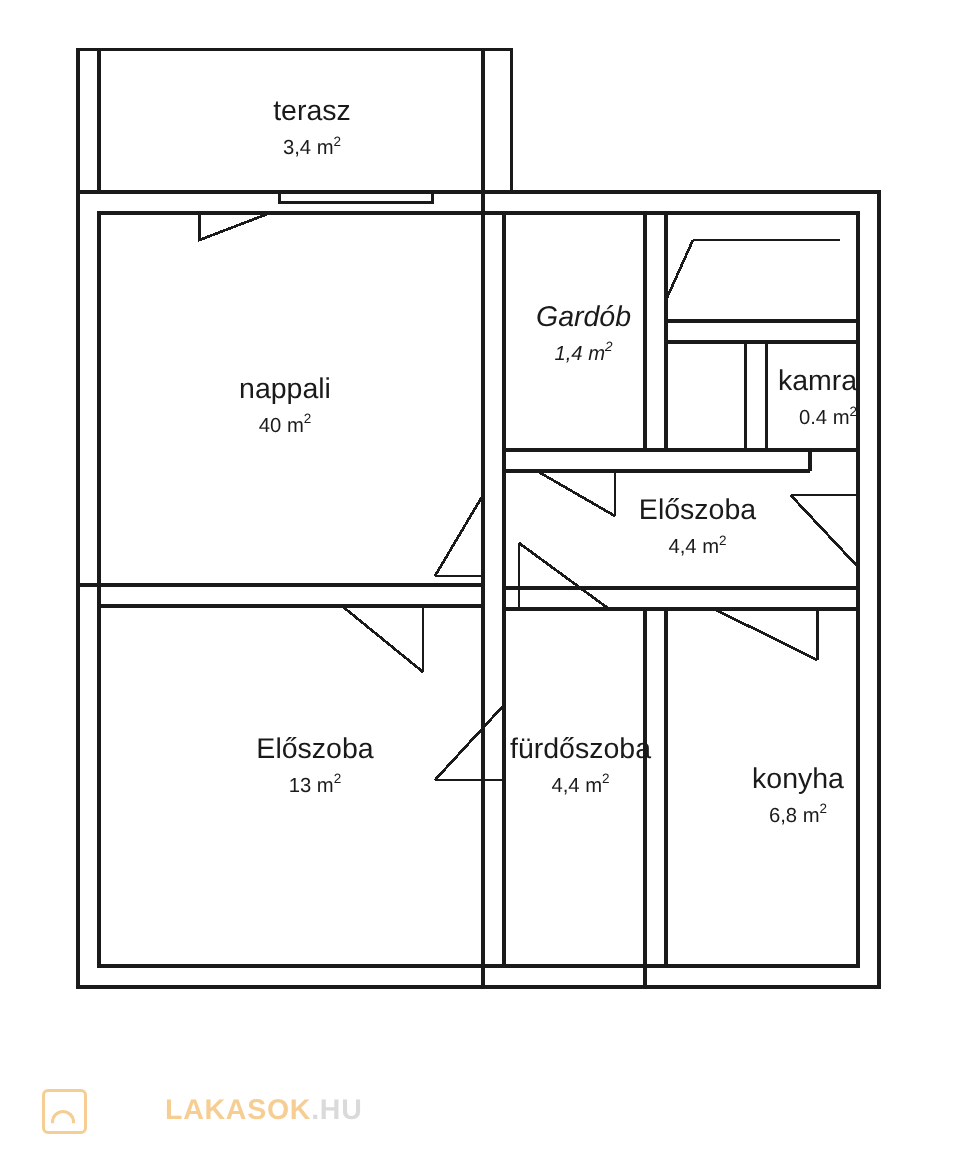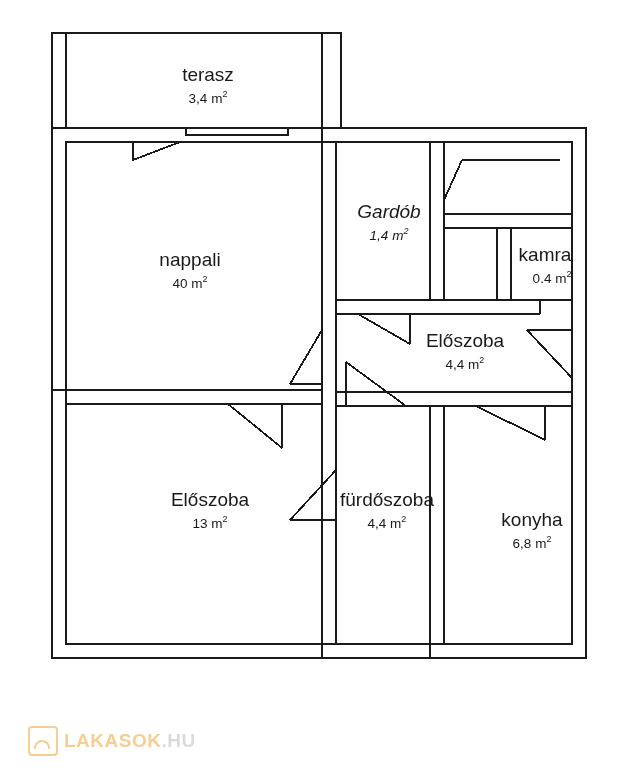--- a/index.html
+++ b/index.html
@@ -70,20 +70,21 @@
     border: 2px solid #f0a63c;
     border-bottom: none;
     border-radius: 8px 8px 0 0;
     box-sizing: border-box;
   }
   .wm-text {
     font-size: 19px;
     font-weight: bold;
     letter-spacing: 0.5px;
     color: #f0a63c;
+    margin-left: 46px;
   }
   .wm-text .dom {
     color: #bdbdbd;
   }
 </style>
 </head>
 <body>
 
 <svg id="plan" viewBox="0 0 639 768">
 

